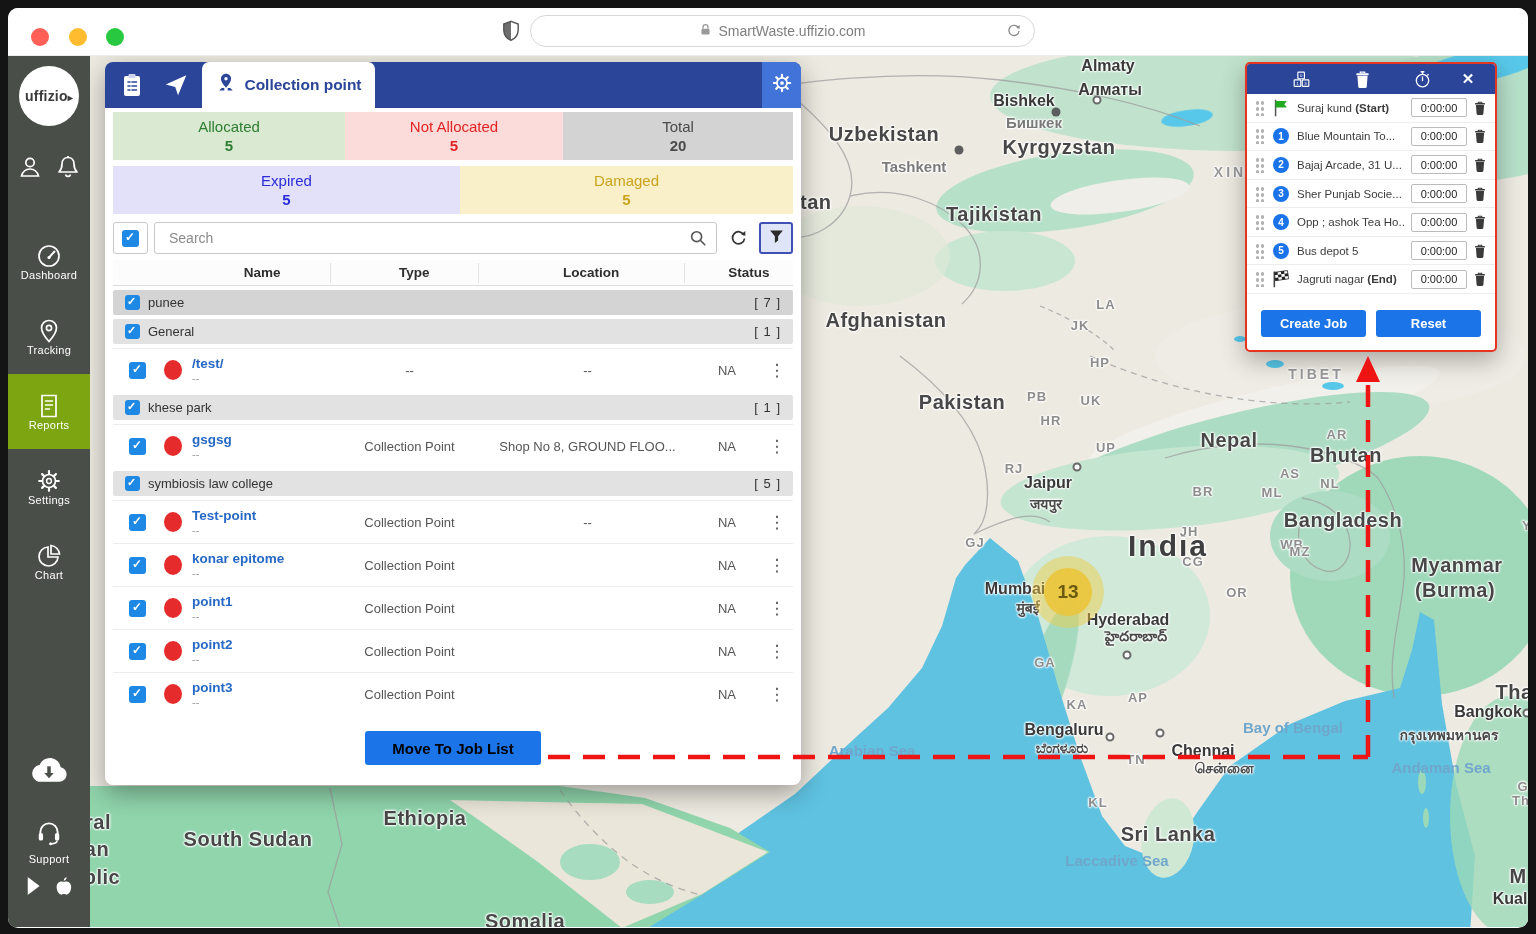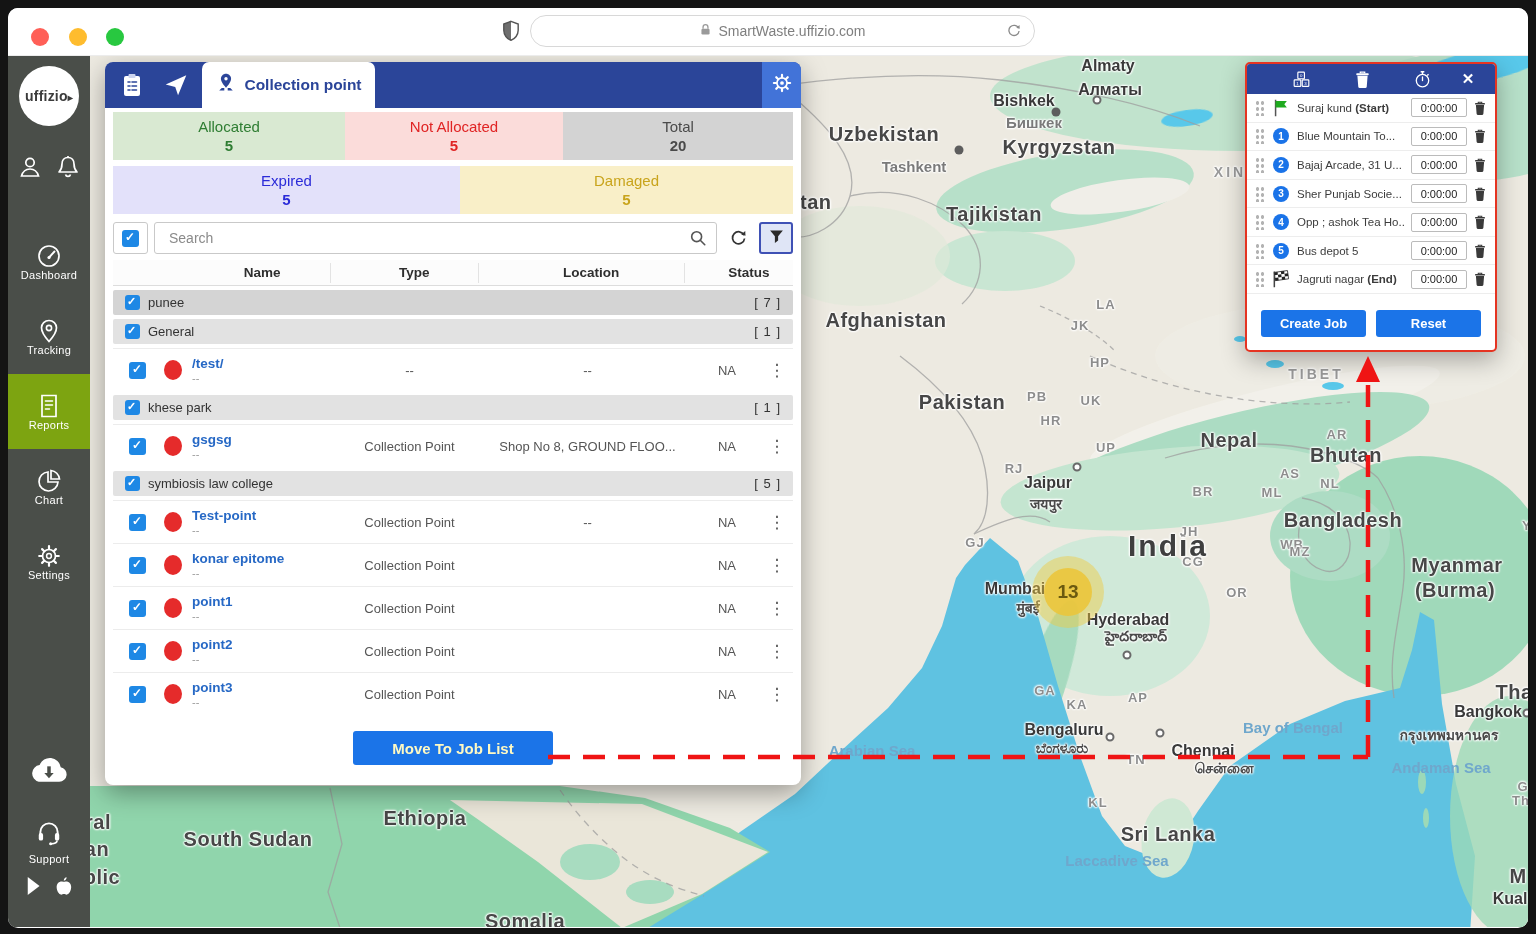--- a/index.html
+++ b/index.html
@@ -111,21 +111,21 @@
   .c-type, .c-loc, .c-status { font-size:13px; color:#555; }
   .c-type { width:145px; } .c-loc { width:211px; white-space:nowrap; overflow:hidden; } .c-status { width:68px; }
   .c-kebab { width:32px; font-size:17px; color:#555; cursor:pointer; letter-spacing:0; }
   .name-link { font-size:13.5px; font-weight:bold; color:#2668c5; cursor:pointer; text-decoration:none; }
   .name-sub { font-size:11px; color:#9a9a9a; margin-top:1px; }
   .cb { width:17px; height:17px; background:#1e88e5; border-radius:3px; position:relative; display:inline-block; cursor:pointer; flex:none; }
   .cb::after { content:"\2713"; color:#fff; font-size:12px; font-weight:bold; position:absolute; left:3px; top:0; }
   .cb.cb-sm { width:15px; height:15px; } .cb.cb-sm::after { font-size:11px; left:2px; }
   .dot { width:18px; height:20px; background:#e52b2b; border-radius:50%; }
   .p-footer { display:flex; justify-content:center; margin-top:16px; }
-  .move-btn { width:200px; height:34px; background:#1b74e8; color:#fef9c3; font-size:15px; font-weight:bold;
+  .move-btn { width:176px; height:34px; background:#1b74e8; color:#000000; font-size:15px; font-weight:bold;
     border:none; border-radius:3px; cursor:pointer; font-family:"Liberation Sans",sans-serif; }
 
   
   .jobs { position:absolute; left:1155px; top:6px; width:252px; height:290px; background:#fff; border:2.5px solid #e53422;
     border-radius:5px; z-index:5; box-shadow:0 8px 24px rgba(0,0,0,.3); overflow:hidden; }
   .j-header { height:30px; background:#2b4599; display:flex; align-items:center; padding:0 12px 0 24px; }
   .j-header .jh { flex:1; display:flex; justify-content:center; cursor:pointer; }
   .j-header svg { width:19px; height:19px; }
   .j-close { color:#fff; font-size:15px; font-weight:bold; flex:0 0 30px; text-align:center; cursor:pointer; }
   .j-rows { height:200px; display:flex; flex-direction:column; }
@@ -213,37 +213,37 @@
               <svg viewBox="0 0 26 26">
                 <path d="M6 2.5h14v21H6z" fill="none" stroke="#fff" stroke-width="1.7"></path>
                 <path d="M9.5 8h7M9.5 12h7M9.5 16h4" stroke="#fff" stroke-width="1.6" stroke-linecap="round"></path>
               </svg>
             </span>
             <span class="nav-label">Reports</span>
           </div>
           <div class="nav-item">
             <span class="nav-ico">
               <svg viewBox="0 0 26 26">
-                <path d="M12 4a9.5 9.5 0 1 0 10 10h-10z" fill="none" stroke="#fff" stroke-width="1.7"></path>
-                <path d="M15 2.5a9.5 9.5 0 0 1 8.5 8.5H15z" fill="none" stroke="#fff" stroke-width="1.7"></path>
-              </svg>
-            </span>
-            <span class="nav-label">Chart</span>
-          </div>
-          <div class="nav-item">
-            <span class="nav-ico">
-              <svg viewBox="0 0 26 26">
                 <circle cx="13" cy="13" r="6.5" fill="none" stroke="#fff" stroke-width="1.7"></circle>
                 <circle cx="13" cy="13" r="2.4" fill="none" stroke="#fff" stroke-width="1.5"></circle>
                 <g stroke="#fff" stroke-width="2.2" stroke-linecap="round">
                   <path d="M13 3.2v3M13 19.8v3M3.2 13h3M19.8 13h3M6.1 6.1l2.1 2.1M17.8 17.8l2.1 2.1M19.9 6.1l-2.1 2.1M8.2 17.8l-2.1 2.1"></path>
                 </g>
               </svg>
             </span>
             <span class="nav-label">Settings</span>
+          </div>
+          <div class="nav-item">
+            <span class="nav-ico">
+              <svg viewBox="0 0 26 26">
+                <path d="M12 4a9.5 9.5 0 1 0 10 10h-10z" fill="none" stroke="#fff" stroke-width="1.7"></path>
+                <path d="M15 2.5a9.5 9.5 0 0 1 8.5 8.5H15z" fill="none" stroke="#fff" stroke-width="1.7"></path>
+              </svg>
+            </span>
+            <span class="nav-label">Chart</span>
           </div>
         </nav>
       <div class="side-bottom">
         <span class="cloud-ic"><svg viewBox="0 0 30 24">
               <path d="M8 20h14a5 5 0 0 0 1-9.9A7.5 7.5 0 0 0 8.6 8.6 5.8 5.8 0 0 0 8 20z" fill="#fff"></path>
               <path d="M15 9.5v6" stroke="#4a4e49" stroke-width="2.4"></path>
               <path d="M11.8 14L15 17.6 18.2 14z" fill="#4a4e49"></path>
             </svg></span>
         <div class="supp">
           <span><svg viewBox="0 0 26 26">
@@ -358,21 +358,21 @@
           <span class="ml state" style="left: 1247px; top: 378px;">AR</span>
           <span class="ml country" style="left: 1367px; top: 509px;">Myanmar</span>
           <span class="ml country" style="left: 1365px; top: 534px;">(Burma)</span>
           <span class="ml state" style="left: 1442px; top: 469px;">YU</span>
           <span class="ml city" style="left: 925px; top: 533px;">Mumbai</span>
           <span class="ml sub" style="left: 938px; top: 551px;">मुंबई</span>
           <span class="ml city" style="left: 1038px; top: 564px;">Hyderabad</span>
           <span class="ml sub" style="left: 1046px; top: 582px;">హైదరాబాద్</span>
           <span class="ml state" style="left: 1147px; top: 536px;">OR</span>
           <span class="ml water" style="left: 782px; top: 694px;">Arabian Sea</span>
-          <span class="ml state" style="left: 948px; top: 634px; padding-left: 14px;">GA</span>
+          <span class="ml state" style="left: 948px; top: 606px; padding-left: 14px;">GA</span>
           <span class="ml state" style="left: 987px; top: 648px;">KA</span>
           <span class="ml state" style="left: 1048px; top: 641px;">AP</span>
           <span class="ml city" style="left: 974px; top: 674px;">Bengaluru</span>
           <span class="ml sub" style="left: 972px; top: 692px;">ಬೆಂಗಳೂರು</span>
           <span class="ml state" style="left: 1046px; top: 703px;">TN</span>
           <span class="ml city" style="left: 1113px; top: 695px;">Chennai</span>
           <span class="ml sub" style="left: 1134px; top: 713px;">சென்னை</span>
           <span class="ml state" style="left: 1008px; top: 746px;">KL</span>
           <span class="ml country" style="left: 1078px; top: 778px;">Sri Lanka</span>
           <span class="ml water" style="left: 1027px; top: 804px;">Laccadive Sea</span>

